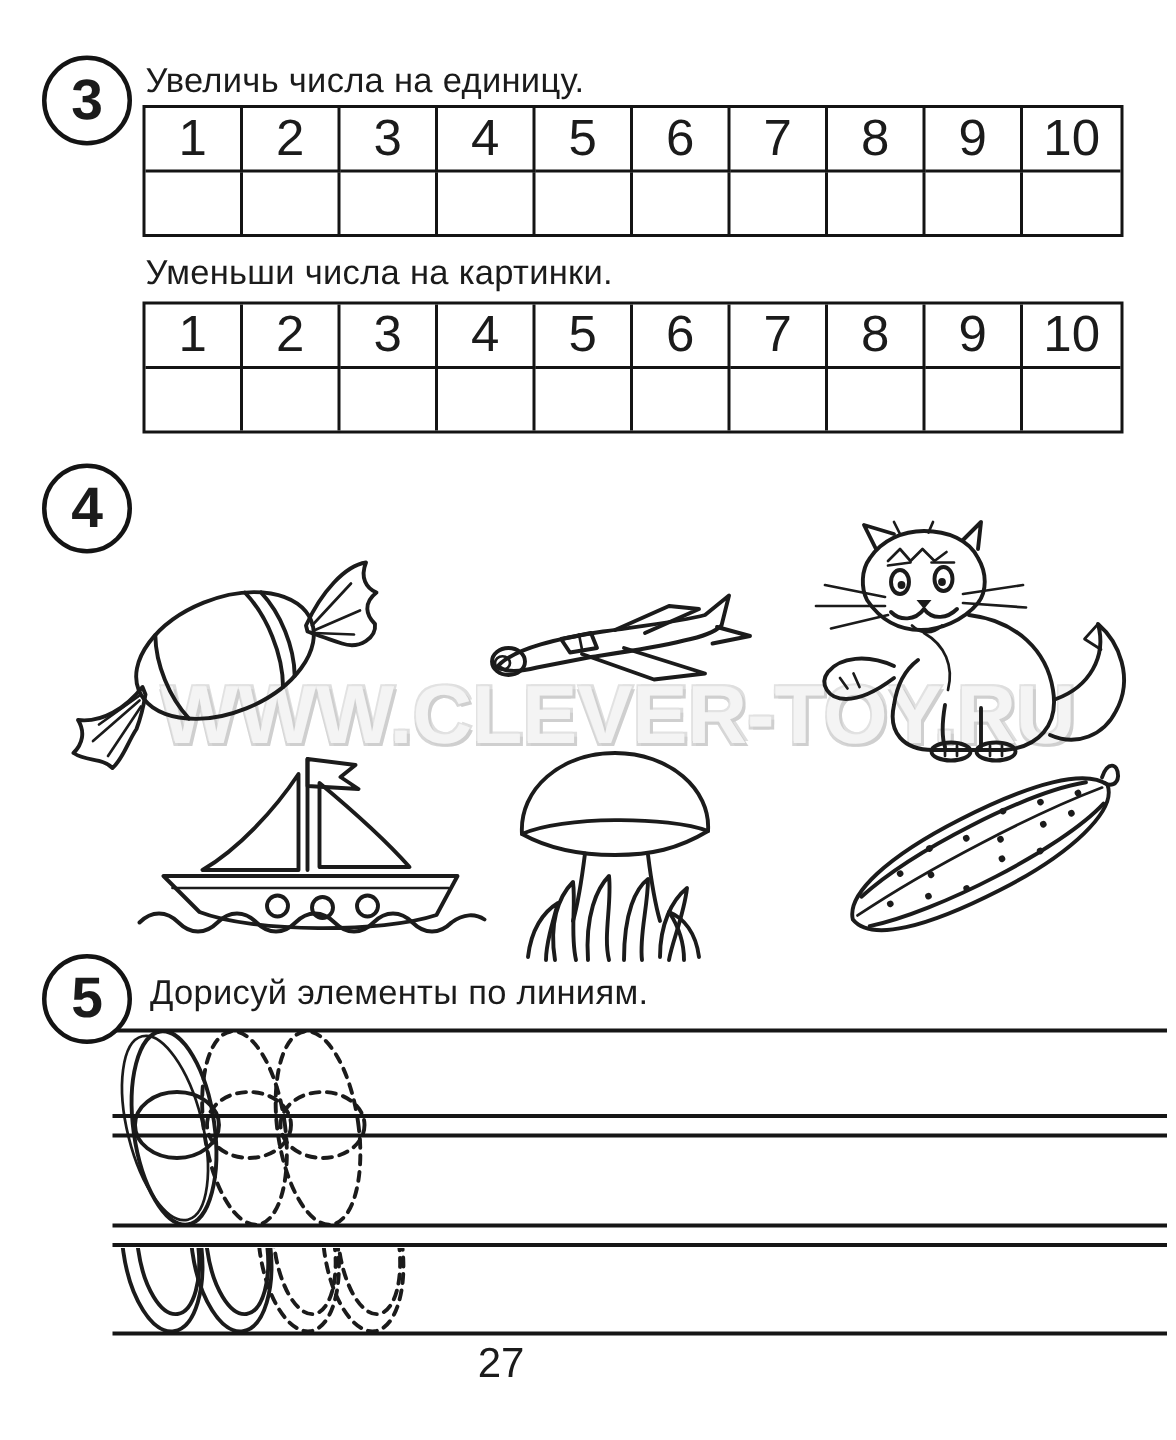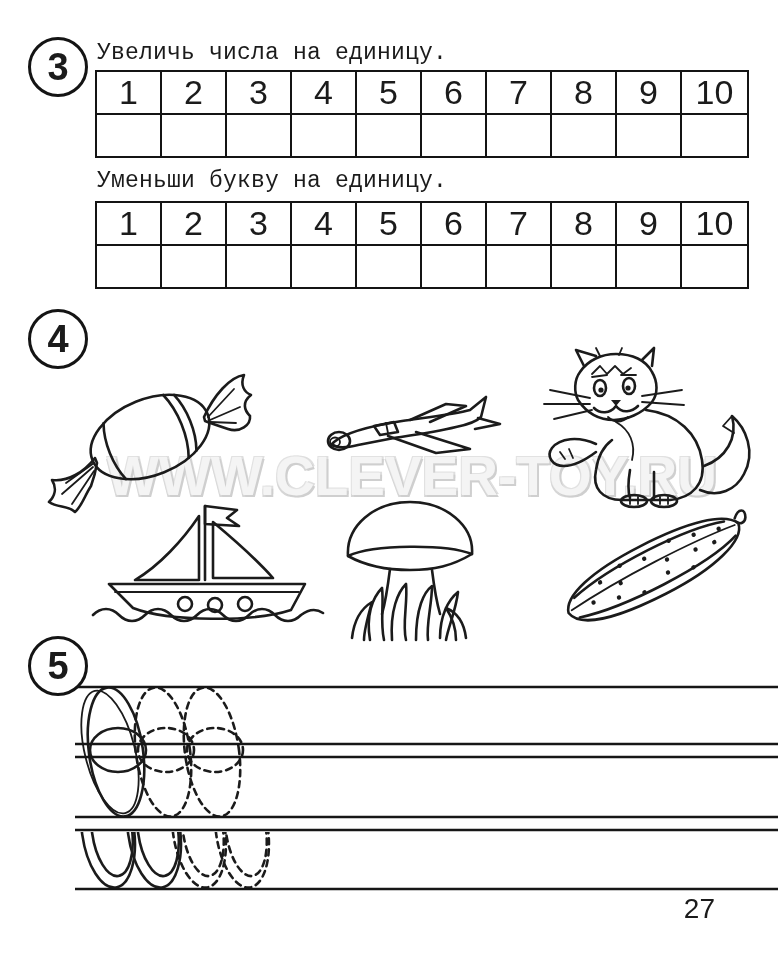--- a/index.html
+++ b/index.html
@@ -7,21 +7,21 @@
     position:relative;width:784px;height:960px;background:#ffffff;
     font-family:"Liberation Sans","DejaVu Sans",sans-serif;color:#1b1b1b;
     overflow:hidden;margin:0 auto;
   }
   .abs{position:absolute;}
   .badge{
     width:54px;height:54px;border:3.5px solid #141414;border-radius:50%;
     display:flex;align-items:center;justify-content:center;
     font-size:38px;font-weight:800;background:#fff;z-index:3;
   }
-  .heading{font-size:23px;letter-spacing:.2px;z-index:3;font-family:Liberation Mono, monospace;}
+  .heading{font-size:23px;letter-spacing:.2px;z-index:3;}
   .numtable{
     left:95px;width:650px;border:2.5px solid #141414;z-index:3;background:transparent;
   }
   .numtable .row{display:grid;grid-template-columns:repeat(10,1fr);}
   .numtable .row.head .cell{
     height:41px;border-bottom:2px solid #141414;
     display:flex;align-items:center;justify-content:center;
     font-size:34px;
   }
   .numtable .row.blank .cell{height:41px;}
@@ -31,21 +31,21 @@
     left:62px;top:444px;width:700px;text-align:center;z-index:1;
     font-size:55px;font-weight:700;letter-spacing:0px;color:#f4f4f4;
     text-shadow:2px 2px 0 #cfcfcf,-1px -1px 0 #e2e2e2,2px -1px 0 #dedede,-1px 2px 0 #d6d6d6;
     white-space:nowrap;user-select:none;
   }
   .drawing{z-index:2;}
   svg{display:block;overflow:visible;}
   .ink{stroke:#1b1b1b;fill:none;stroke-width:2.6;stroke-linecap:round;stroke-linejoin:round;}
   .ink-thin{stroke:#1b1b1b;fill:none;stroke-width:1.8;stroke-linecap:round;stroke-linejoin:round;}
   .ink-fill{fill:#1b1b1b;stroke:none;}
-  .pagenum{left:0;top:893px;width:668px;text-align:right;font-size:28px;z-index:3;margin-left:47px;}
+  .pagenum{left:0;top:893px;width:668px;text-align:center;font-size:28px;z-index:3;}
 </style>
 </head>
 <body>
 
 <div class="page">
 
   <div class="abs badge" style="left:28px;top:37px">
     <span>3</span>
   </div>
 
@@ -71,21 +71,21 @@
       <div class="cell"></div>
       <div class="cell"></div>
       <div class="cell"></div>
       <div class="cell"></div>
       <div class="cell"></div>
       <div class="cell"></div>
       <div class="cell"></div>
     </div>
   </div>
 
-  <div class="abs heading" style="left:97px;top:168px">Уменьши букву на единицу.</div>
+  <div class="abs heading" style="left:97px;top:168px">Уменьши числа на картинки.</div>
 
   <div class="abs numtable" style="top:201px">
     <div class="row head">
       <div class="cell">1</div>
       <div class="cell">2</div>
       <div class="cell">3</div>
       <div class="cell">4</div>
       <div class="cell">5</div>
       <div class="cell">6</div>
       <div class="cell">7</div>
@@ -217,20 +217,21 @@
           <circle cx="78" cy="68" r="2.2"></circle>
           <circle cx="160" cy="72" r="2.2"></circle>
       </g>
     </g>
   </svg>
 
   <div class="abs badge" style="left:28px;top:636px">
     <span>5</span>
   </div>
 
+  <div class="abs heading" style="left:100px;top:648px">Дорисуй элементы по линиям.</div>
 
   <svg class="abs" style="left:0;top:675px;z-index:2" width="784" height="220" viewBox="0 0 784 220">
     <defs>
       <clipPath id="rowclip">
           <rect x="60" y="157" width="320" height="56"></rect>
         </clipPath>
     </defs>
 
     <g transform="rotate(-8 116 77)">
       <ellipse class="ink" cx="116" cy="77" rx="27" ry="65" stroke-width="3"></ellipse>

